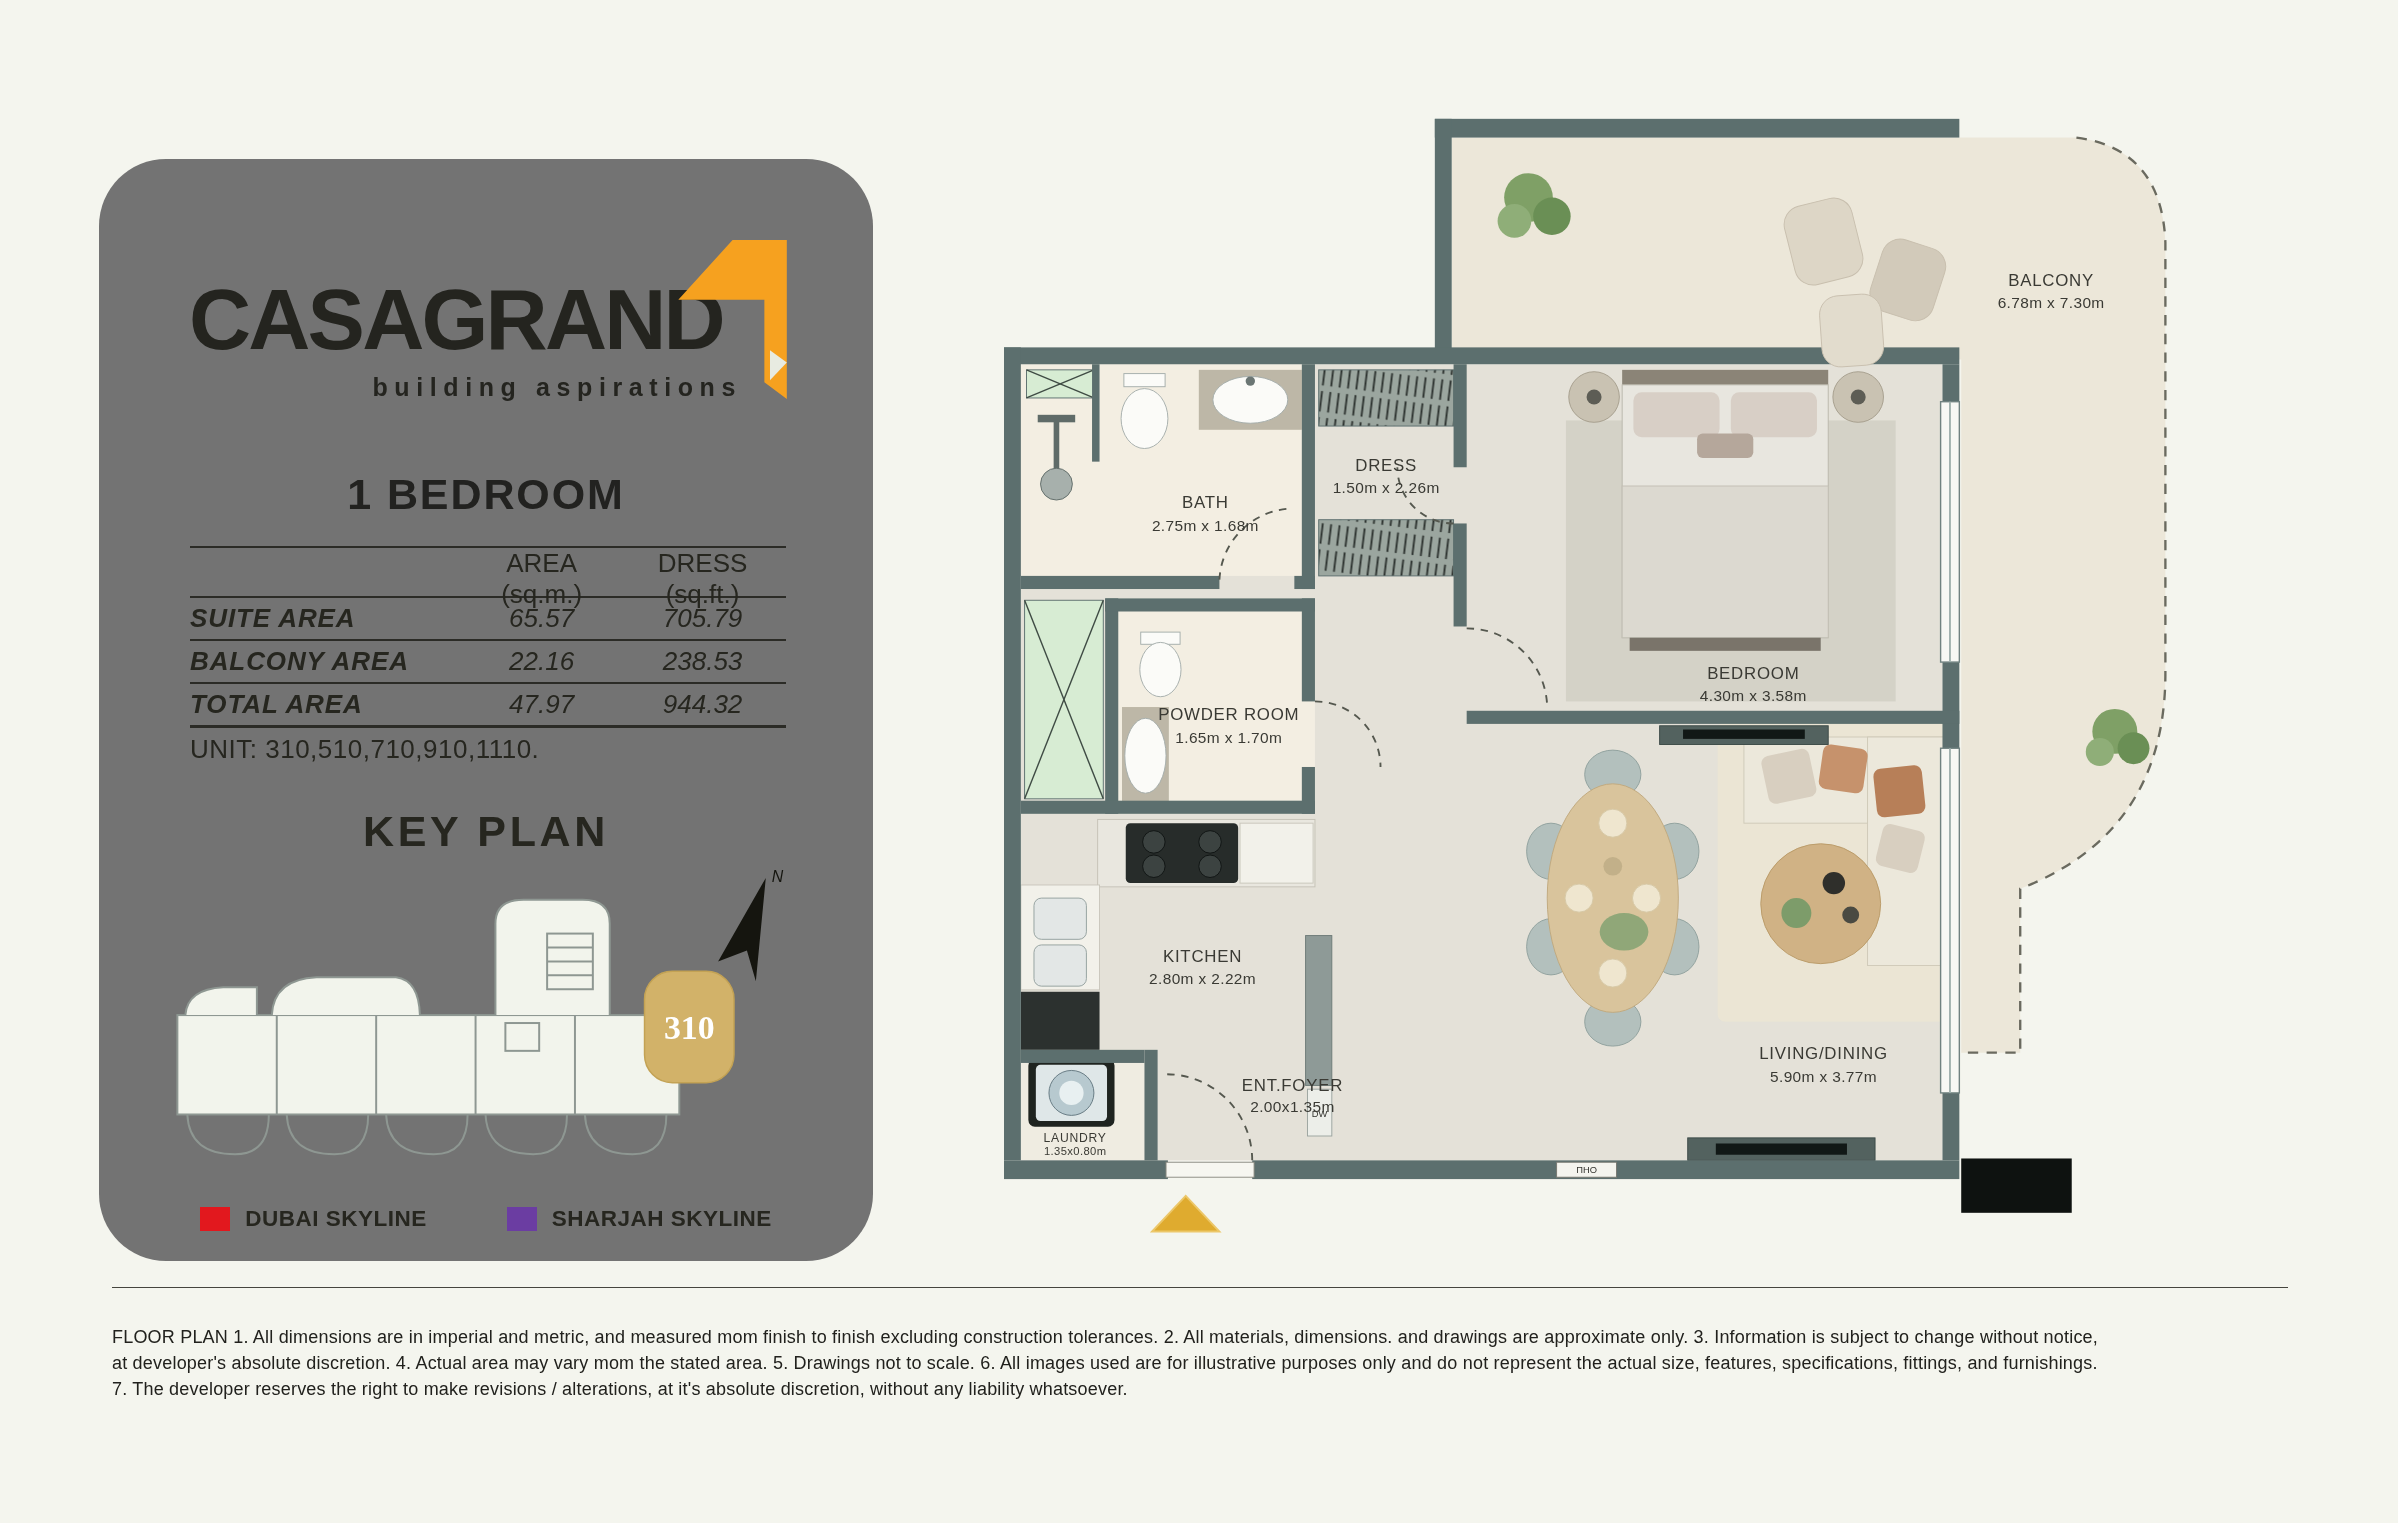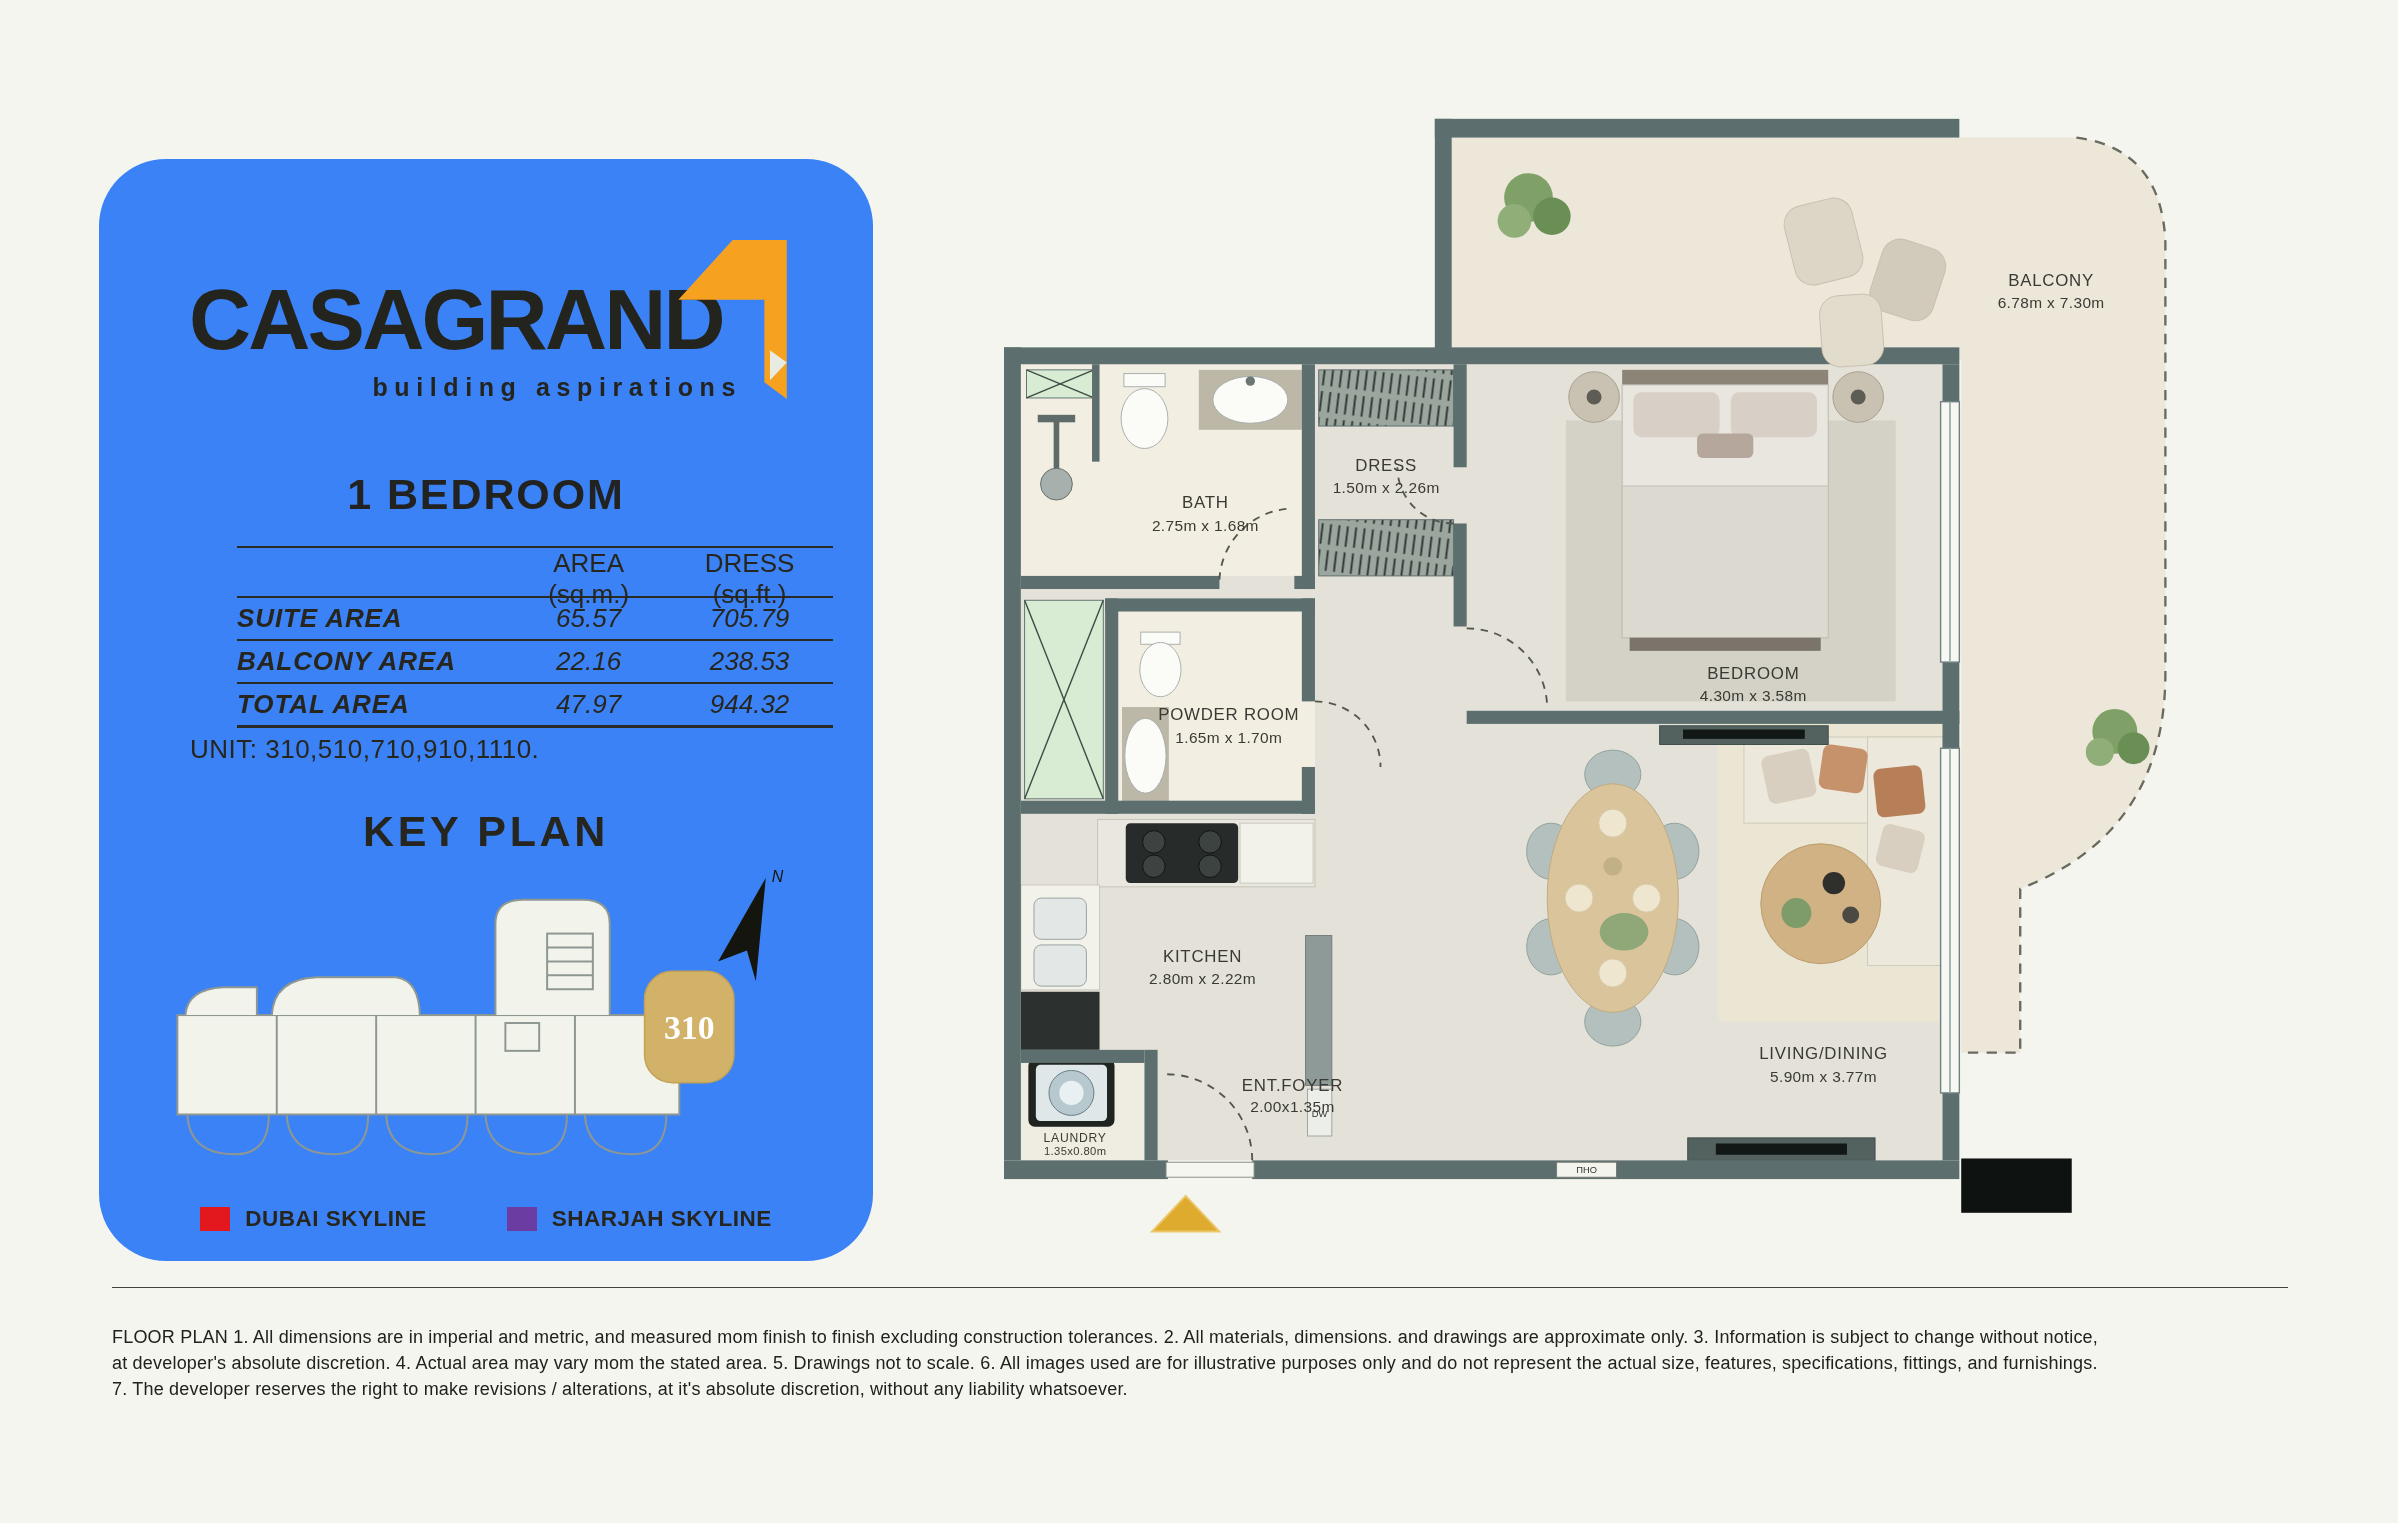--- a/index.html
+++ b/index.html
@@ -5,37 +5,37 @@
   html,body{margin:0;padding:0;}
   body{
     width:2399px;height:1523px;position:relative;overflow:hidden;
     background:#f4f5ee;
     font-family:"Liberation Sans", sans-serif;
     color:#26261f;
   }
   
   .card{
     position:absolute;left:99px;top:159px;width:774px;height:1102px;
-    background:#3b82f6;border-radius:67px;
+    background:#737373;border-radius:67px;
   }
   .logo-wrap{position:absolute;left:0;top:0;width:100%;height:262px;}
   .brand-word{
     position:absolute;left:90px;top:111px;
     font-size:86px;font-weight:800;letter-spacing:-2.8px;color:#24241f;
   }
   .brand-arrow{position:absolute;left:579px;top:81px;}
   .brand-tagline{
     position:absolute;right:131px;top:214px;
     font-size:25px;font-weight:600;letter-spacing:6.6px;color:#24241f;
   }
   .unit-title{
     position:absolute;left:0;top:311px;width:100%;text-align:center;
     font-size:43px;font-weight:700;letter-spacing:1.9px;color:#222220;
   }
-  .area-table{position:absolute;left:91px;top:387px;width:596px;font-size:26px;margin-left:47px;}
+  .area-table{position:absolute;left:91px;top:387px;width:596px;font-size:26px;}
   .tr{display:grid;grid-template-columns:46% 26% 28%;align-items:center;}
   .tr.head{border-top:2.8px solid #2b2b26;border-bottom:2.8px solid #2b2b26;height:48px;font-weight:600;}
   .tr.row{border-bottom:2.8px solid #2b2b26;height:41px;font-style:italic;}
   .tr.row.last{border-bottom:3.7px solid #2b2b26;}
   .tr .lbl{text-align:left;font-weight:600;letter-spacing:0.9px;}
   .tr .num{text-align:center;font-weight:400;}
   .unit-line{position:absolute;left:91px;top:575px;font-size:26px;letter-spacing:0.5px;}
   .keyplan-title{
     position:absolute;left:0;top:648px;width:100%;text-align:center;
     font-size:43px;font-weight:700;letter-spacing:3.7px;

